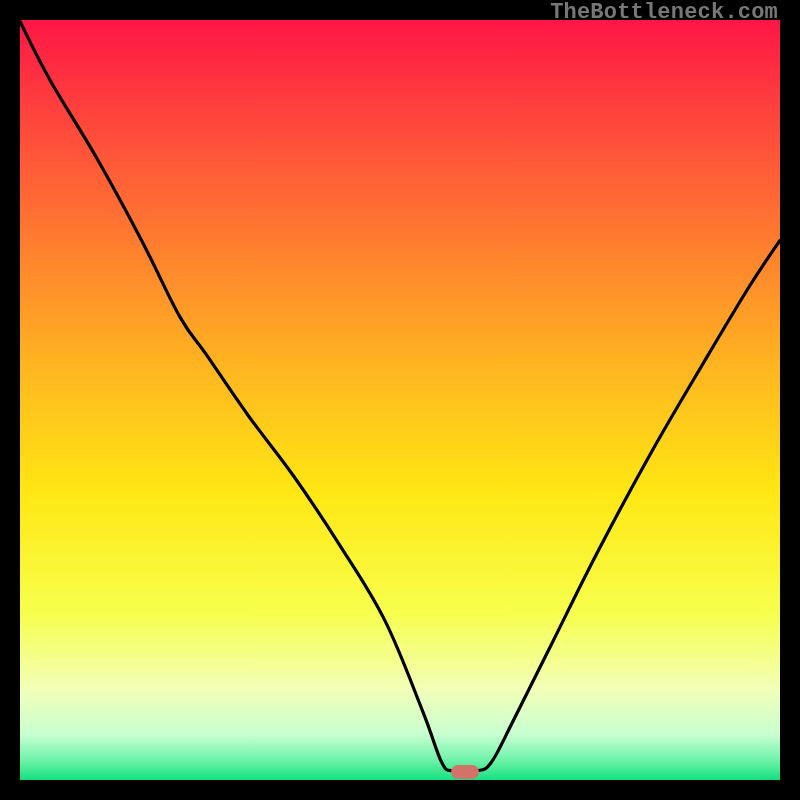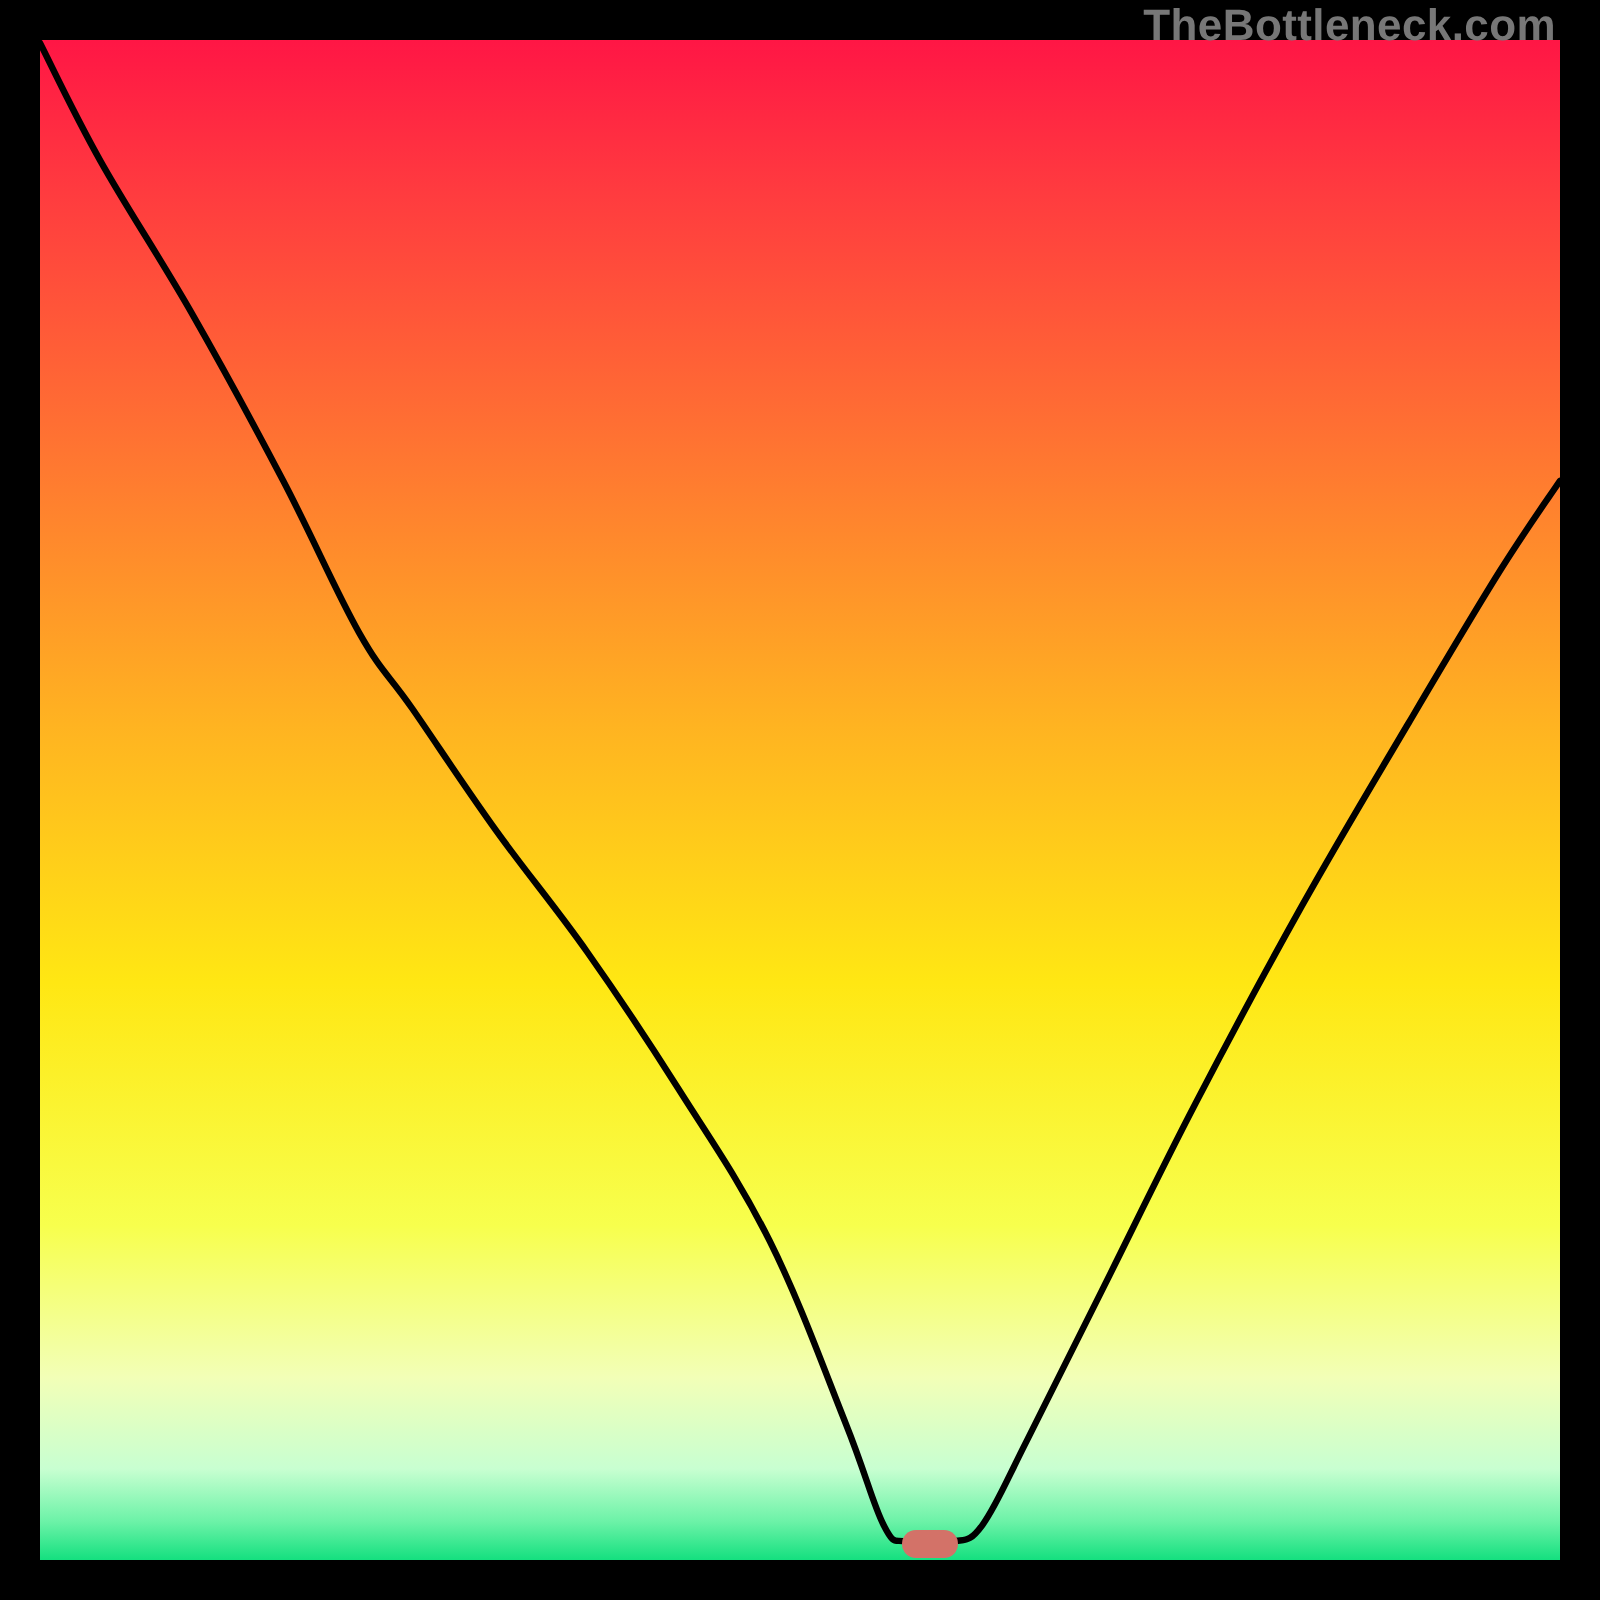--- a/index.html
+++ b/index.html
@@ -22,21 +22,21 @@
     position: absolute;
     left: 0;
     top: 0;
     width: 760px;
     height: 760px;
   }
   .watermark {
     position: absolute;
     top: 0px;
     right: 22px;
-    font-family: Liberation Sans, sans-serif;
+    font-family: Liberation Mono, monospace;
     font-size: 22px;
     font-weight: 600;
     color: #777;
     letter-spacing: 0.2px;
   }
   .marker {
     position: absolute;
     width: 28px;
     height: 14px;
     border-radius: 7px;

